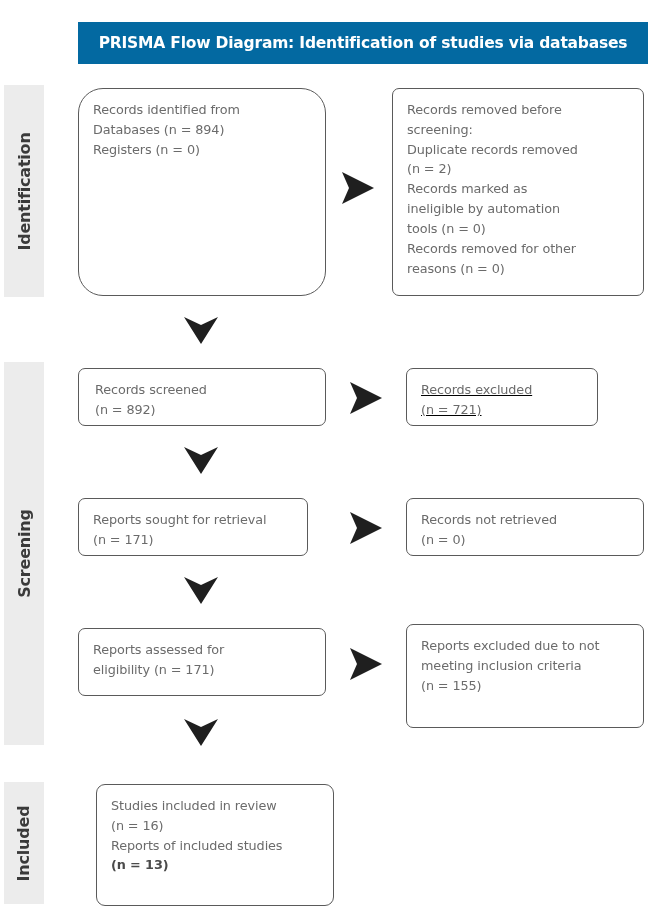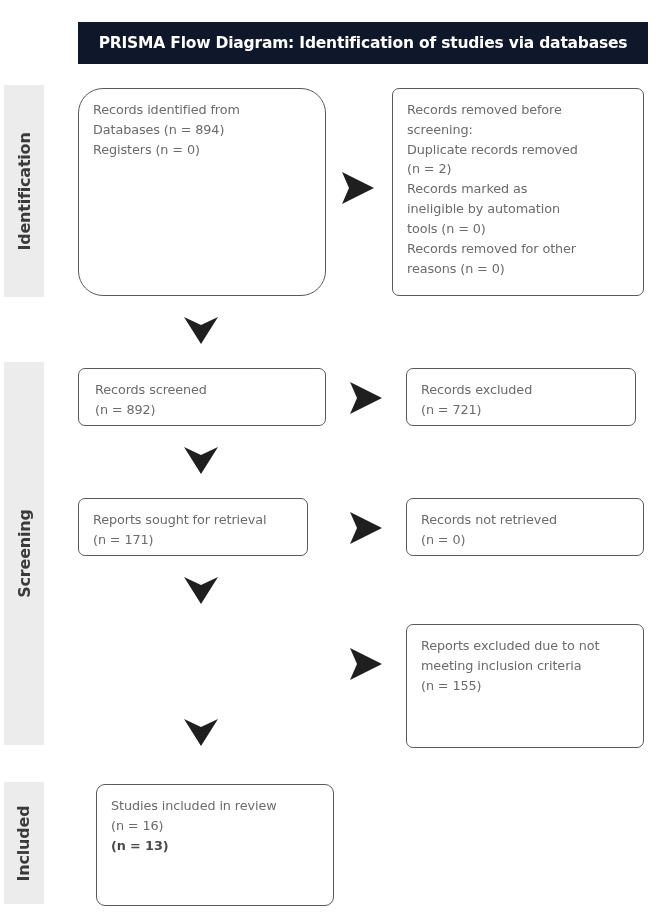--- a/index.html
+++ b/index.html
@@ -21,21 +21,21 @@
     inset: 0;
   }
 
   
   .title-bar {
     position: absolute;
     left: 78px;
     top: 22px;
     width: 570px;
     height: 42px;
-    background: #0f172a;
+    background: #0369a1;
     display: flex;
     align-items: center;
     justify-content: center;
     box-sizing: border-box;
     padding: 0 10px;
   }
   .title-bar .title-text {
     color: #ffffff;
     font-size: 15.5px;
     font-weight: bold;
@@ -90,23 +90,23 @@
 
   
   .n-identified      { left: 78px;  top: 88px;  width: 248px; height: 208px; border-radius: 25px; }
   .n-screened        { left: 78px;  top: 368px; width: 248px; height: 58px; padding-left: 16px;  }
   .n-sought          { left: 78px;  top: 498px; width: 230px; height: 58px;  }
   .n-assessed        { left: 78px;  top: 628px; width: 248px; height: 68px;  }
   .n-included        { left: 96px;  top: 784px; width: 238px; height: 122px; border-radius: 9px; }
 
   
   .n-removed         { left: 392px; top: 88px;  width: 252px; height: 208px; }
-  .n-excluded        { left: 406px; top: 368px; width: 230px; height: 58px;  }
+  .n-excluded        { left: 406px; top: 368px; width: 192px; height: 58px; text-decoration: underline;  }
   .n-notretrieved    { left: 406px; top: 498px; width: 238px; height: 58px;  }
-  .n-repexcluded     { left: 406px; top: 624px; width: 238px; height: 124px; }
+  .n-repexcluded     { left: 406px; top: 624px; width: 238px; height: 104px; }
 
   
   .arrow {
     position: absolute;
     line-height: 0;
   }
   .arrow svg { display: block; }
 
   .a-right-1 { left: 336px; top: 168px; }
   .a-right-2 { left: 344px; top: 378px; }
@@ -204,20 +204,24 @@
       <path d="M6 4 L38 20 L6 36 L13 20 Z" fill="#1f1f1f"></path>
     </svg>
   </div>
 
   <div class="arrow a-down-3">
     <svg width="42" height="36" viewBox="0 0 42 36" aria-hidden="true">
       <path d="M4 5 L21 32 L38 5 L21 13 Z" fill="#1f1f1f"></path>
     </svg>
   </div>
 
+  <div class="node n-assessed">
+    <span class="node-text">Reports assessed for
+eligibility (n = 171)</span>
+  </div>
 
   <div class="node n-repexcluded">
     <span class="node-text">Reports excluded due to not
 meeting inclusion criteria
 (n = 155)</span>
   </div>
 
   <div class="arrow a-right-4">
     <svg width="44" height="40" viewBox="0 0 44 40" aria-hidden="true">
       <path d="M6 4 L38 20 L6 36 L13 20 Z" fill="#1f1f1f"></path>
@@ -226,16 +230,17 @@
 
   <div class="arrow a-down-4">
     <svg width="42" height="36" viewBox="0 0 42 36" aria-hidden="true">
       <path d="M4 5 L21 32 L38 5 L21 13 Z" fill="#1f1f1f"></path>
     </svg>
   </div>
 
   <div class="node n-included">
     <span class="node-text">Studies included in review</span>
     <span class="node-text">(n = 16)</span>
+    <span class="node-text">Reports of included studies</span>
     <span class="node-text bold-line">(n = 13)</span>
   </div>
 
 </div>
 
 </body></html>

